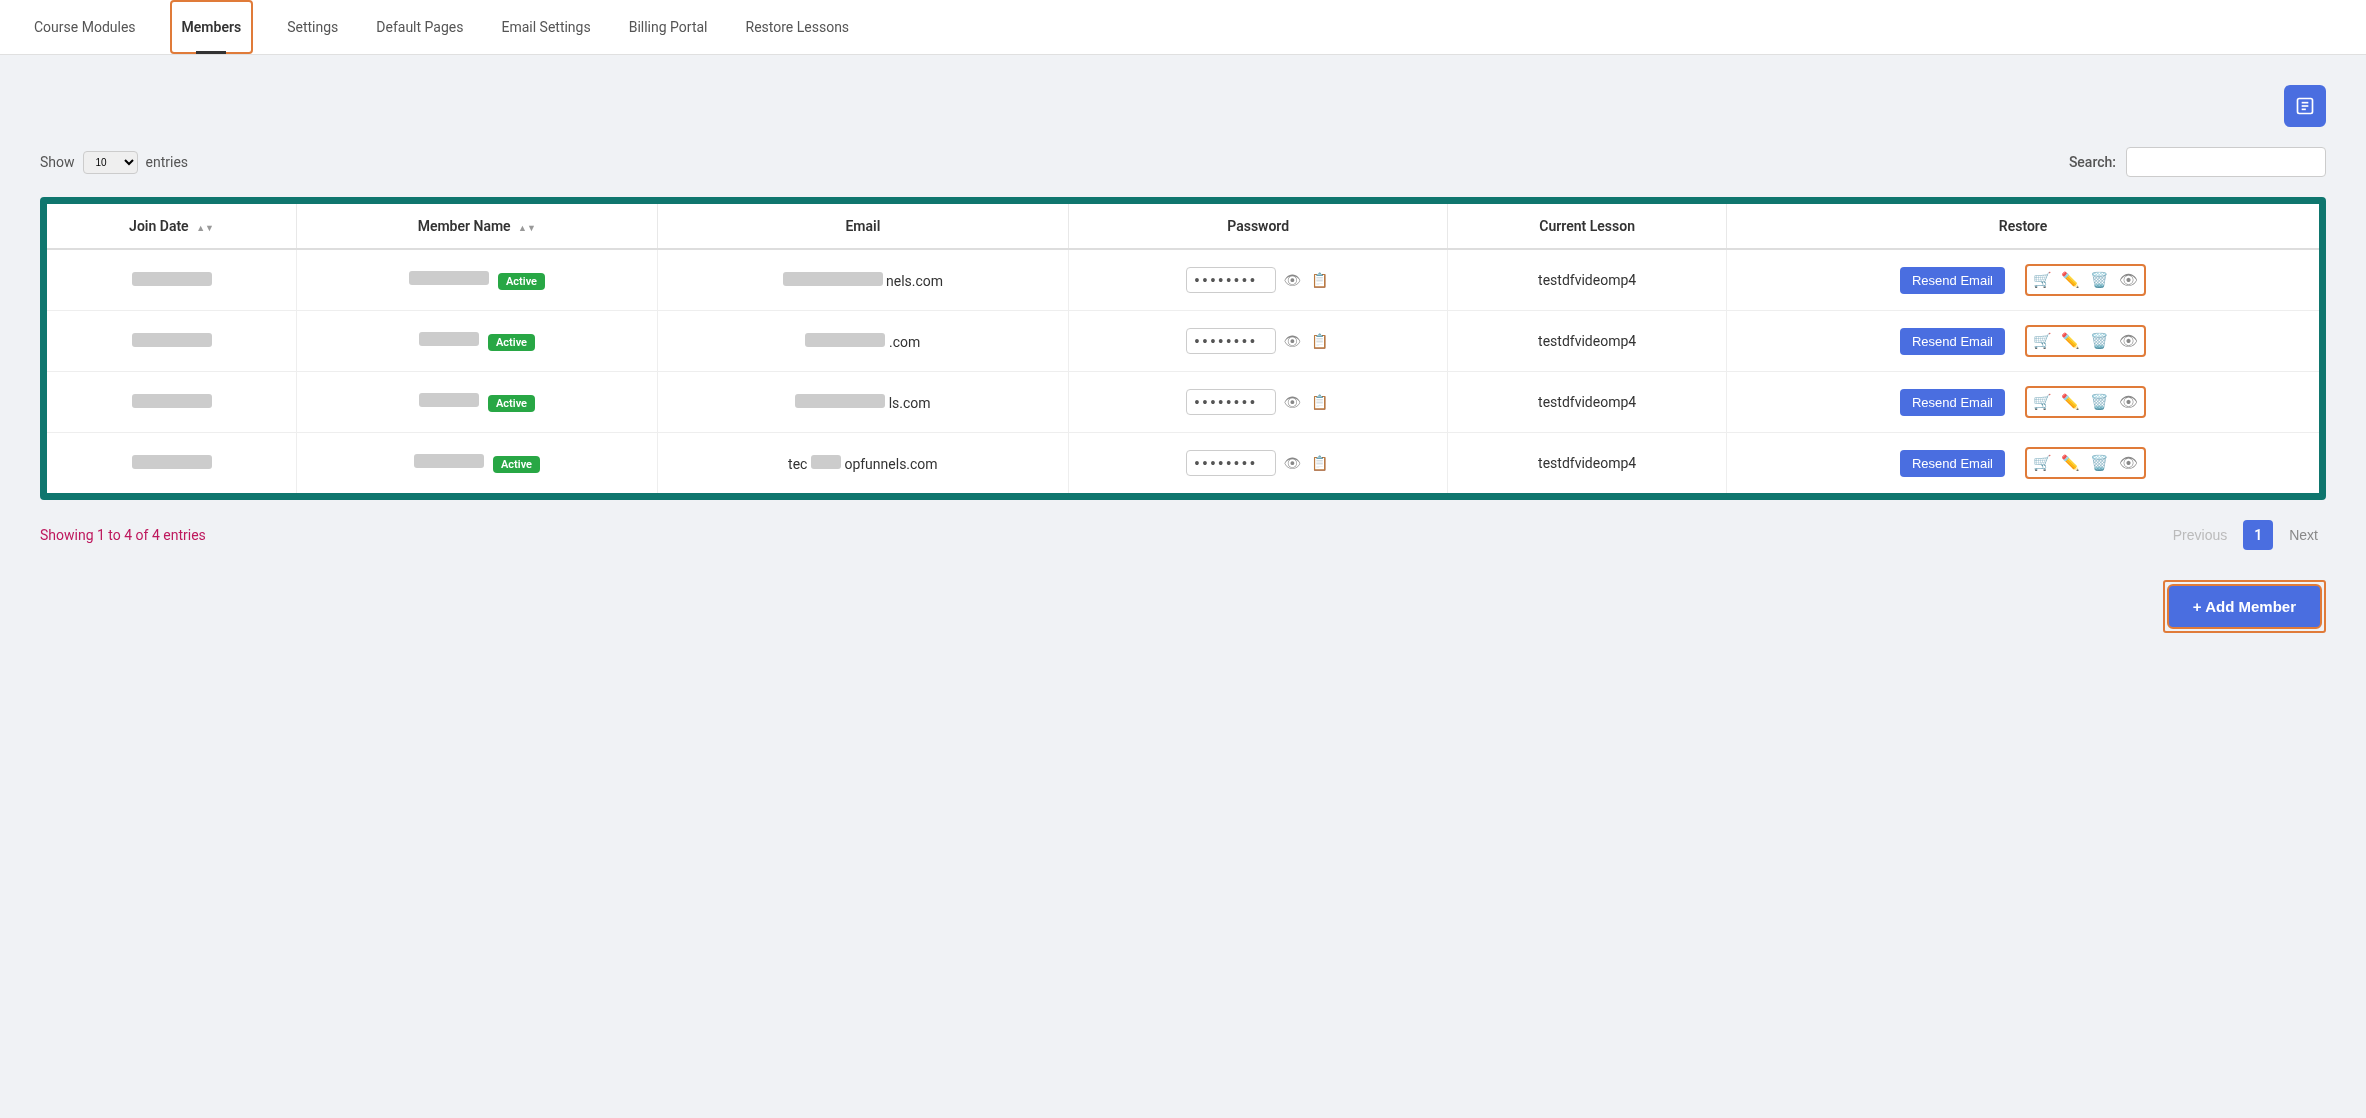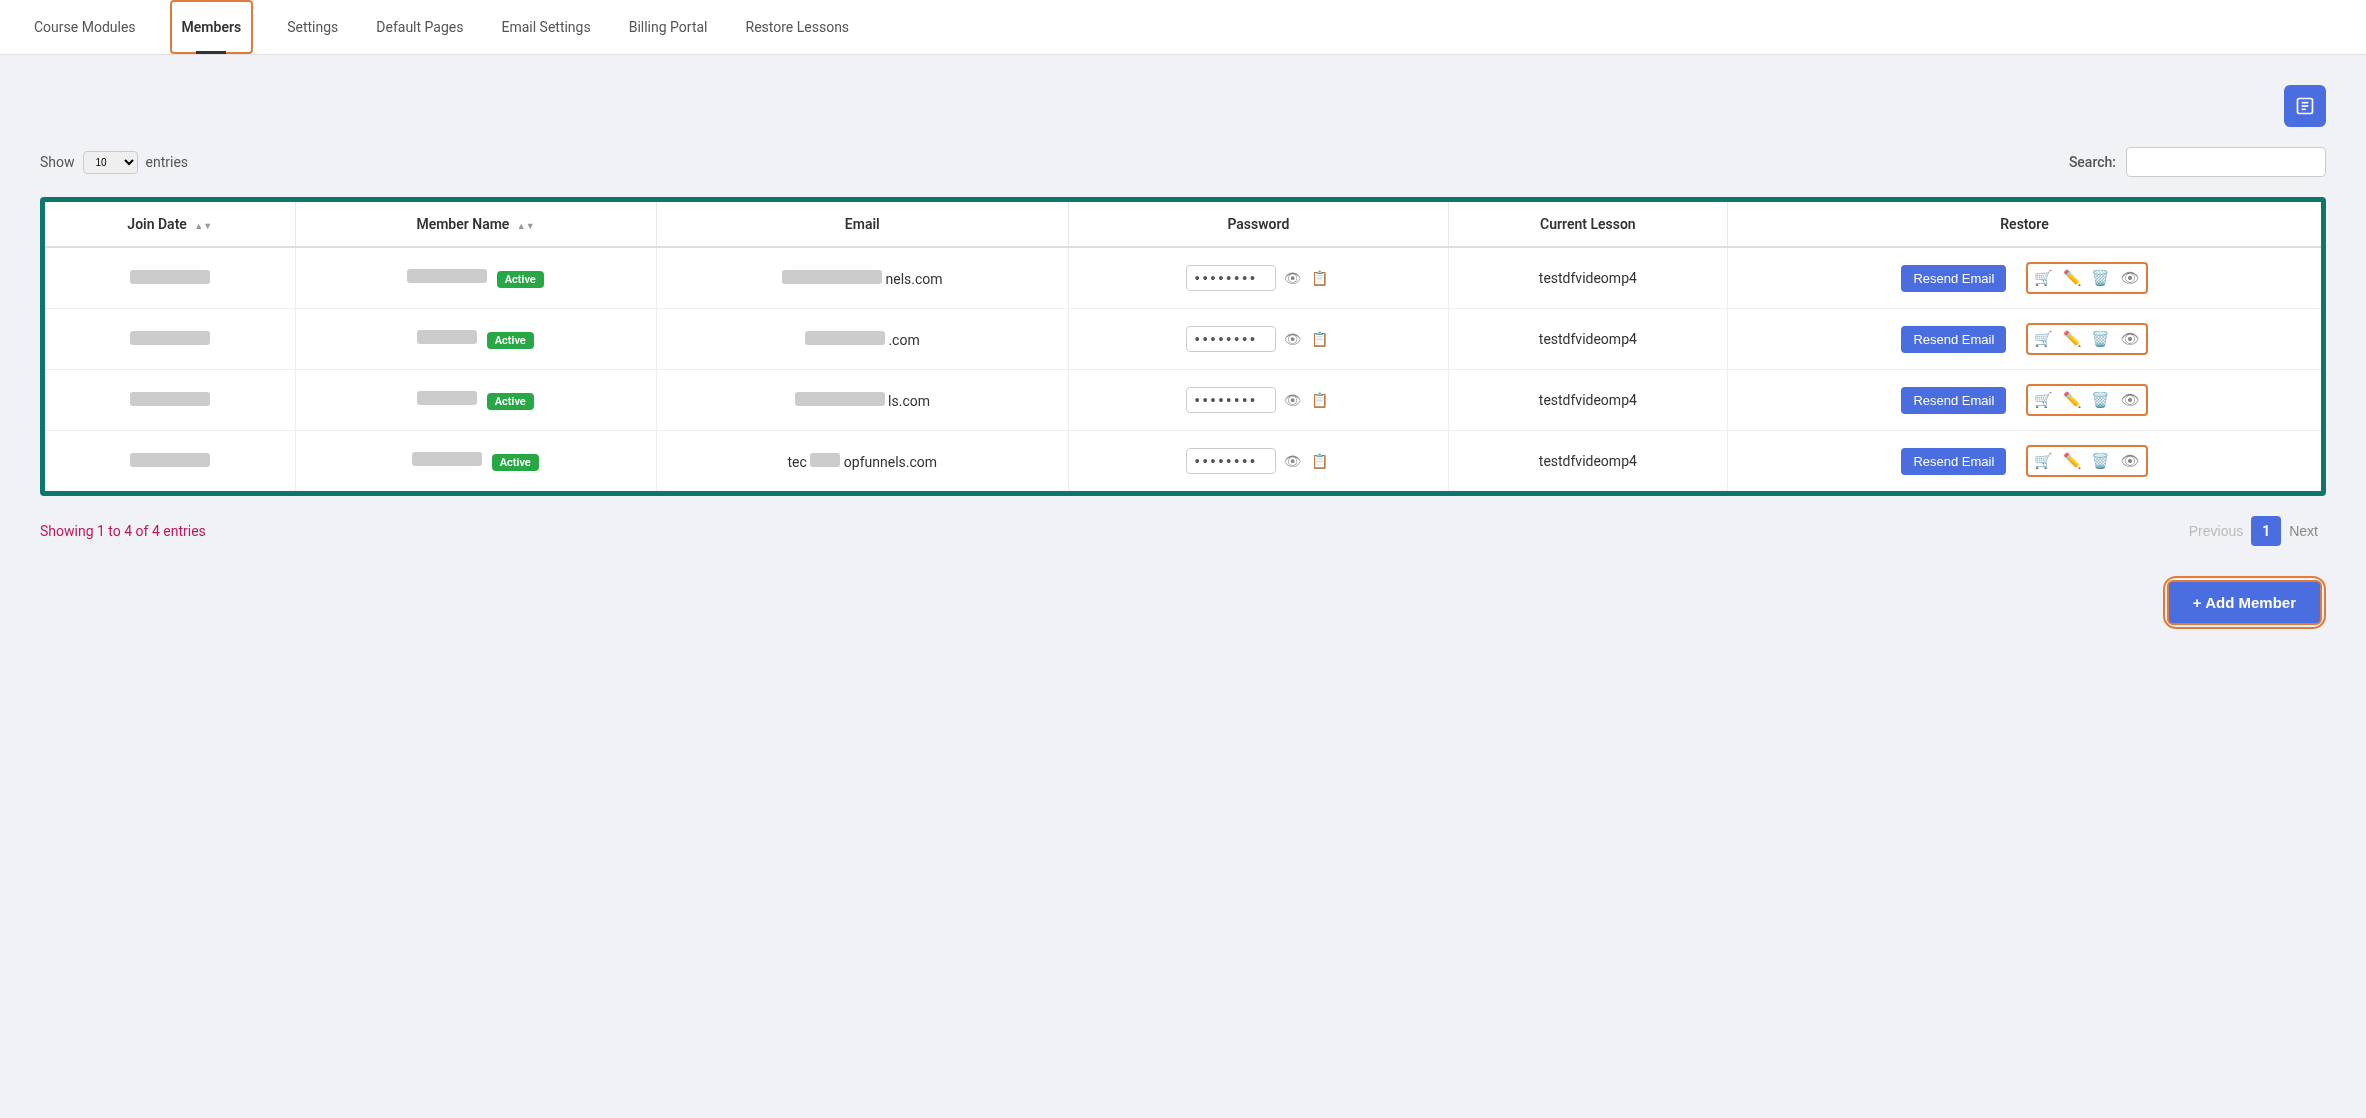--- a/index.html
+++ b/index.html
@@ -15,21 +15,21 @@
     .top-bar { display: flex; justify-content: flex-end; margin-bottom: 20px; }
     .export-btn { background: #4a6ee0; color: white; border: none; border-radius: 6px; width: 42px; height: 42px; cursor: pointer; display: flex; align-items: center; justify-content: center; font-size: 18px; }
 
     .controls-row { display: flex; justify-content: space-between; align-items: center; margin-bottom: 20px; }
     .show-entries { display: flex; align-items: center; gap: 8px; color: #555; }
     .show-entries select { border: 1px solid #ccc; border-radius: 4px; padding: 4px 8px; font-size: 10px; }
     .search-bar { display: flex; align-items: center; gap: 10px; }
     .search-bar label { color: #555; font-weight: 500; text-align: right; }
     .search-bar input { border: 1px solid #ccc; border-radius: 4px; padding: 6px 12px; font-size: 14px; width: 200px; }
 
-    .table-wrapper { background: #fff; border: 5px solid #0f766e; border-radius: 4px; overflow: hidden; }
+    .table-wrapper { background: #fff; border: 7px solid #0f766e; border-radius: 4px; overflow: hidden; }
     table { width: 100%; border-collapse: collapse; }
     thead tr { background: #fff; }
     th { padding: 14px 16px; text-align: center; font-weight: 600; color: #333; border-bottom: 2px solid #ddd; border-right: 1px solid #e8e8e8; font-size: 14px; }
     th:last-child { border-right: none; }
     th .sort-icons { display: inline-flex; flex-direction: column; margin-left: 4px; font-size: 9px; line-height: 1; color: #999; }
     td { padding: 14px 16px; border-bottom: 1px solid #eee; border-right: 1px solid #eee; text-align: center; vertical-align: middle; }
     td:last-child { border-right: none; }
     tbody tr:last-child td { border-bottom: none; }
 
     .blurred-text { background: #ccc; border-radius: 3px; height: 14px; display: inline-block; }
@@ -39,21 +39,21 @@
     .icon-btn { background: none; border: none; cursor: pointer; color: #888; font-size: 14px; padding: 2px; }
 
     .resend-btn { background: #4a6ee0; color: white; border: none; border-radius: 4px; padding: 6px 12px; font-size: 13px; cursor: pointer; font-weight: 500; white-space: nowrap; }
     .action-cell { display: flex; align-items: center; gap: 20px; justify-content: center; }
     .action-icon-btn { background: none; border: none; cursor: pointer; color: #888; font-size: 15px; padding: 2px 3px; }
 
     .action-highlight { border: 2px solid #e07b39; border-radius: 4px; padding: 4px; display: flex; gap: 6px; }
 
     .footer-row { display: flex; justify-content: space-between; align-items: center; margin-top: 20px; }
     .showing-text { color: #be185d; font-size: 14px; }
-    .pagination { display: flex; align-items: center; }
+    .pagination { display: flex; align-items: center; gap: 8px; }
     .page-btn { background: none; border: none; cursor: pointer; color: #888; font-size: 14px; padding: 4px 8px; }
     .page-btn.disabled { color: #bbb; cursor: default; }
     .page-number { background: #4a6ee0; color: white; border: none; border-radius: 4px; width: 30px; height: 30px; display: flex; align-items: center; justify-content: center; font-size: 14px; font-weight: 600; cursor: pointer; }
 
     .bottom-bar { display: flex; justify-content: flex-end; margin-top: 30px; }
     .add-member-btn { background: #4a6ee0; color: white; border: 2px solid #e07b39; border-radius: 6px; padding: 12px 24px; font-size: 15px; font-weight: 600; cursor: pointer; }
   </style>
 </head>
 <body>
 
@@ -264,18 +264,18 @@
   <div class="footer-row">
     <span class="showing-text">Showing 1 to 4 of 4 entries</span>
     <div class="pagination">
       <button class="page-btn disabled">Previous</button>
       <div class="page-number">1</div>
       <button class="page-btn">Next</button>
     </div>
   </div>
 
   <div class="bottom-bar">
-    <div style="border: 2px solid #e07b39; border-radius: 13px; padding: 2px; display: inline-block;">
+    <div style="border: 2px solid #e07b39; border-radius: 3px; padding: 2px; display: inline-block;">
       <button class="add-member-btn">+ Add Member</button>
     </div>
   </div>
 
 </div>
 
 </body></html>

